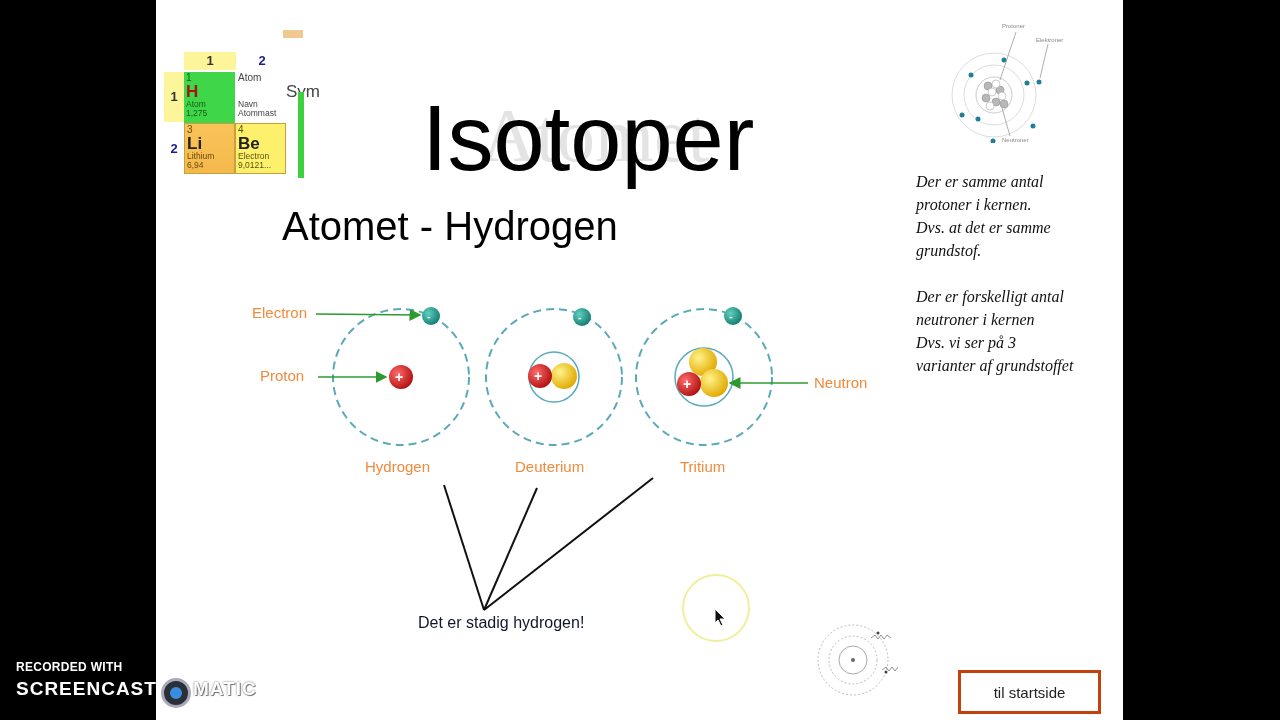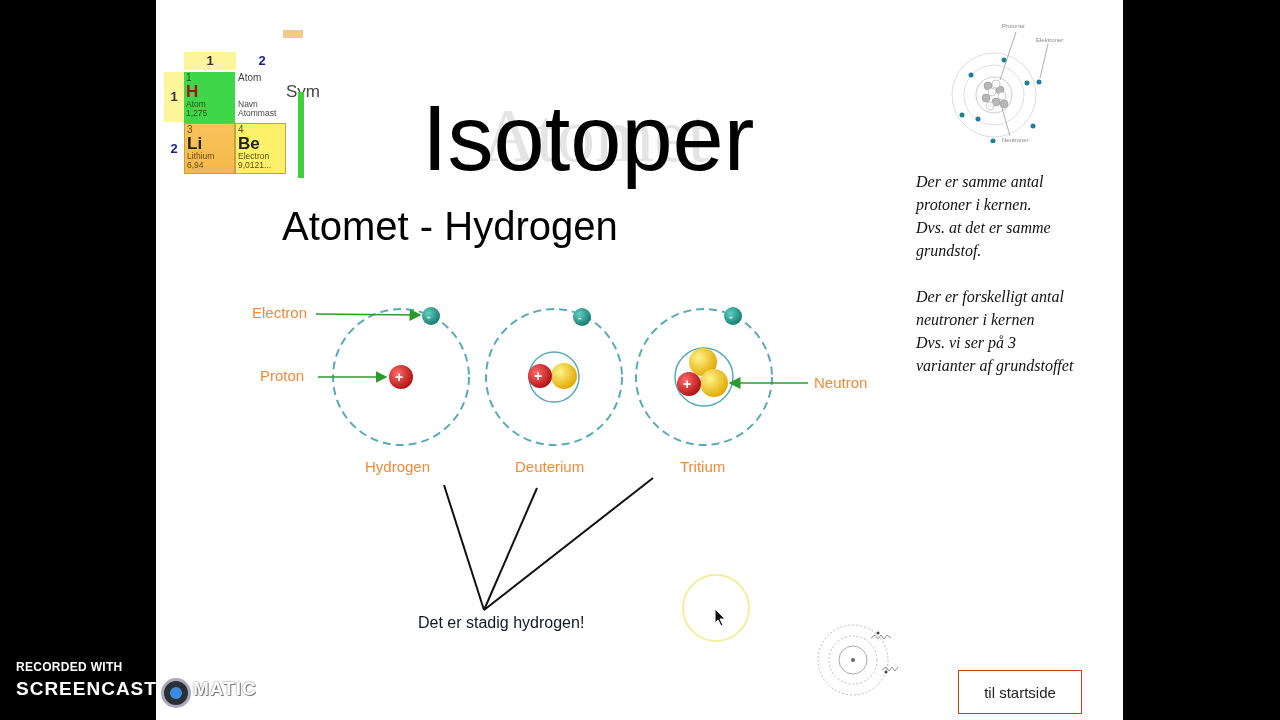--- a/index.html
+++ b/index.html
@@ -33,21 +33,21 @@
   .ghost-title { left:325px; top:92px; font-size:76px; color:#e4e4e4;font-family:Liberation Serif, serif; }
   .title { left:266px; top:86px; font-size:92px; color:#000; }
   .subtitle { left:126px; top:204px; font-size:40px; color:#000;text-align:center; }
   .label-orange { color:#f08a3c; font-size:15px; }
 
   .right-text { left:760px; top:170px; width:200px; font-size:16px; line-height:23px; font-style:italic; color:#111;font-family:Liberation Serif, serif; }
   .right-text p { margin:0 0 23px 0; }
 
   .stadig { left:262px; top:614px; font-size:16px; color:#0f172a; }
 
-  .startside { left:802px; top:670px; width:124px; height:44px; border:1px solid #c2410c; box-sizing:border-box; display:flex; align-items:center; justify-content:center; font-size:15px; color:#222; background:#fff; cursor:pointer; }
+  .startside { left:802px; top:670px; width:143px; height:44px; border:3px solid #c2410c; box-sizing:border-box; display:flex; align-items:center; justify-content:center; font-size:15px; color:#222; background:#fff; cursor:pointer; }
 
   .cursor-ring { left:526px; top:574px; width:68px; height:68px; border:2px solid #f3ee9c; border-radius:50%; box-sizing:border-box; }
 
   .watermark { left:16px; top:660px; color:#fff; }
   .wm-small { font-size:12px; font-weight:bold; letter-spacing:0.3px; }
   .wm-big { font-size:19px; font-weight:bold; letter-spacing:1px; margin-top:4px; display:flex; }
   .wm-logo { width:30px; height:30px; border-radius:50%; background:#2b2f36; border:3px solid #aab; display:inline-flex; align-items:center; justify-content:center; margin:0 2px 0 4px; box-sizing:border-box; }
   .wm-logo span { width:12px; height:12px; border-radius:50%; background:#3a8de0; display:block; }
   .wm-matic { color:#fff; text-shadow:0 0 2px #555, 1px 1px 0 #888; }
 </style>

